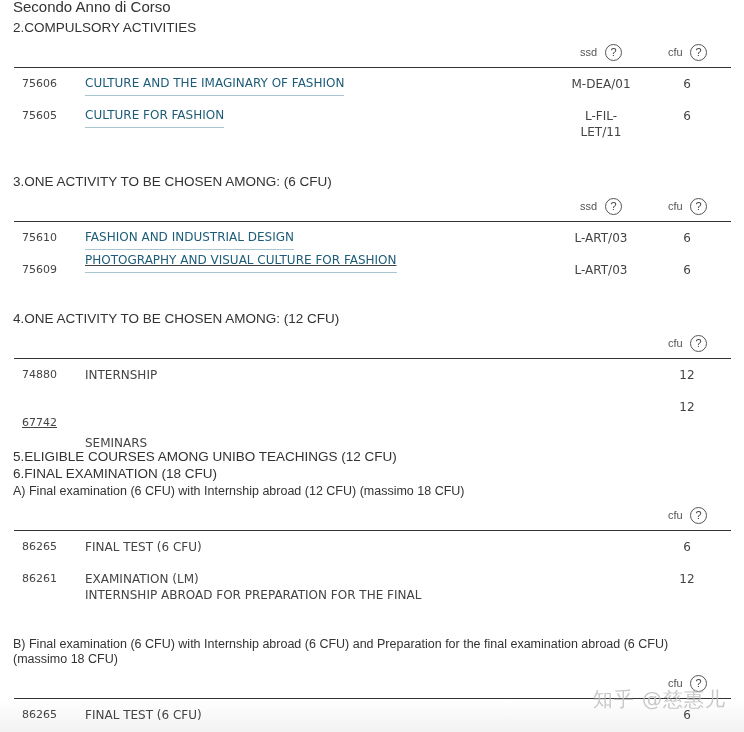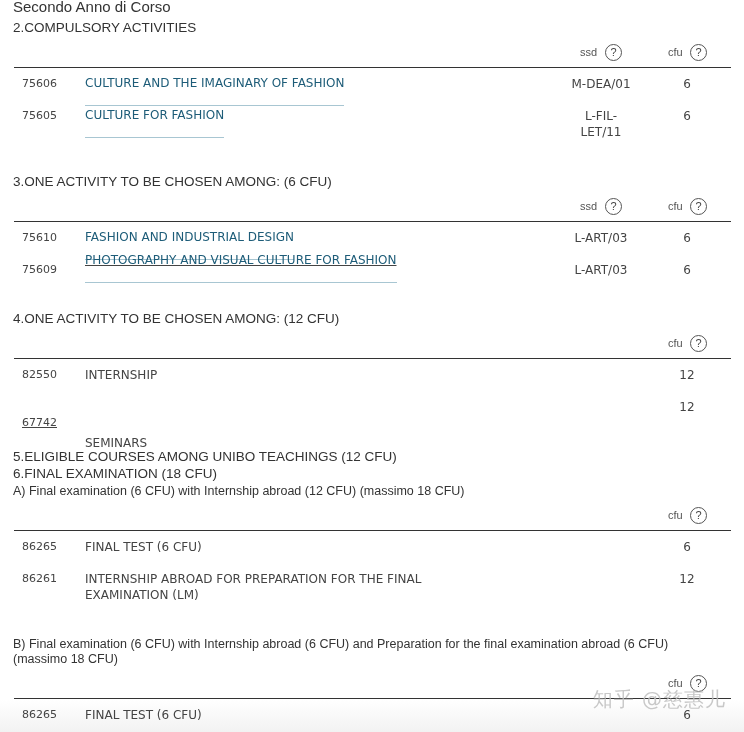--- a/index.html
+++ b/index.html
@@ -16,21 +16,21 @@
     .sub-title { left: 13px; font-size: 12.5px; color: #333; line-height: 15px; }
     .hrule { left: 14px; width: 717px; height: 1px; background: #333; }
     .hdr-label { font-size: 11px; color: #555; }
     .help-icon {
       display: inline-block; width: 17px; height: 17px;
       border: 1px solid #555; border-radius: 50%;
       font-size: 11px; line-height: 15px; text-align: center; color: #444;
     }
     .code { left: 22px; font-family: "DejaVu Sans", sans-serif; font-size: 11px; color: #444; }
     .name { left: 85px; font-family: "DejaVu Sans", sans-serif; font-size: 12px; color: #444; line-height: 16px; }
-    .link { color: #1d5c78; text-decoration: none; border-bottom: 1px solid #a8c6d2; padding-bottom: 15px; }
+    .link { color: #1d5c78; text-decoration: none; border-bottom: 1px solid #a8c6d2; padding-bottom: 5px; }
     .ssd { width: 80px; left: 561px; text-align: center; font-family: "DejaVu Sans", sans-serif; font-size: 12px; color: #444; line-height: 16px; }
     .cfu { width: 40px; left: 667px; text-align: center; font-family: "DejaVu Sans", sans-serif; font-size: 12px; color: #444; }
     .watermark {
       right: 18px; top: 686px; font-size: 20px; color: rgba(190,190,190,0.85);
       letter-spacing: 1px; font-family: "DejaVu Sans", sans-serif;
     }
     .bottom-shade { left: 0; top: 700px; width: 744px; height: 32px;
       background: linear-gradient(#fff, #f2f2f2); }
   </style>
 </head>
@@ -75,21 +75,21 @@
   <div class="abs code" style="top:263px;">75609</div>
   <div class="abs name" style="top:252px;text-decoration:underline;"><a class="link" href="#">PHOTOGRAPHY AND VISUAL CULTURE FOR FASHION</a></div>
   <div class="abs ssd" style="top:262px;">L-ART/03</div>
   <div class="abs cfu" style="top:263px;">6</div>
 
   <div class="abs sec-title" style="top:311px;">4.ONE ACTIVITY TO BE CHOSEN AMONG: (12 CFU)</div>
   <span class="abs hdr-label" style="left:668px; top:337px;">cfu</span>
   <span class="abs help-icon" style="left:690px; top:335px;">?</span>
   <div class="abs hrule" style="top:358px;"></div>
 
-  <div class="abs code" style="top:368px;">82550</div>
+  <div class="abs code" style="top:368px;">74880</div>
   <div class="abs name" style="top:367px;">INTERNSHIP</div>
   <div class="abs cfu" style="top:368px;">12</div>
 
   <div class="abs code" style="top:416px;text-decoration:underline;">67742</div>
   <div class="abs name" style="top:399px;margin-top:36px;">SEMINARS</div>
   <div class="abs cfu" style="top:400px;">12</div>
 
   <div class="abs sec-title" style="top:449px;">5.ELIGIBLE COURSES AMONG UNIBO TEACHINGS (12 CFU)</div>
   <div class="abs sec-title" style="top:466px;">6.FINAL EXAMINATION (18 CFU)</div>
   <div class="abs sub-title" style="top:484px;">A) Final examination (6 CFU) with Internship abroad (12 CFU) (massimo 18 CFU)</div>
@@ -97,22 +97,22 @@
   <span class="abs hdr-label" style="left:668px; top:509px;">cfu</span>
   <span class="abs help-icon" style="left:690px; top:507px;">?</span>
   <div class="abs hrule" style="top:530px;"></div>
 
   <div class="abs code" style="top:540px;">86265</div>
   <div class="abs name" style="top:539px;">FINAL TEST (6 CFU)</div>
   <div class="abs cfu" style="top:540px;">6</div>
 
   <div class="abs code" style="top:572px;">86261</div>
   <div class="abs name" style="top:571px;">
+    <div>EXAMINATION (LM)</div>
     <div>INTERNSHIP ABROAD FOR PREPARATION FOR THE FINAL</div>
-    <div>EXAMINATION (LM)</div>
   </div>
   <div class="abs cfu" style="top:572px;">12</div>
 
   <div class="abs sub-title" style="top:637px;">
     <div>B) Final examination (6 CFU) with Internship abroad (6 CFU) and Preparation for the final examination abroad (6 CFU)</div>
     <div>(massimo 18 CFU)</div>
   </div>
 
   <div class="abs bottom-shade"></div>
 

